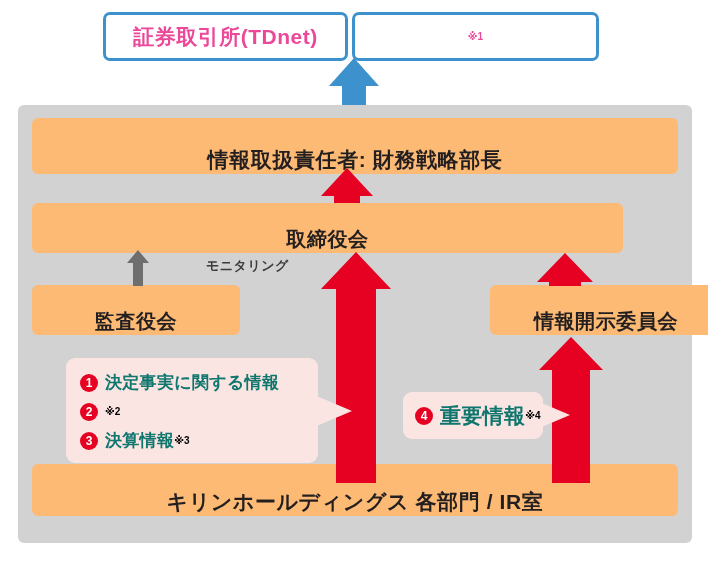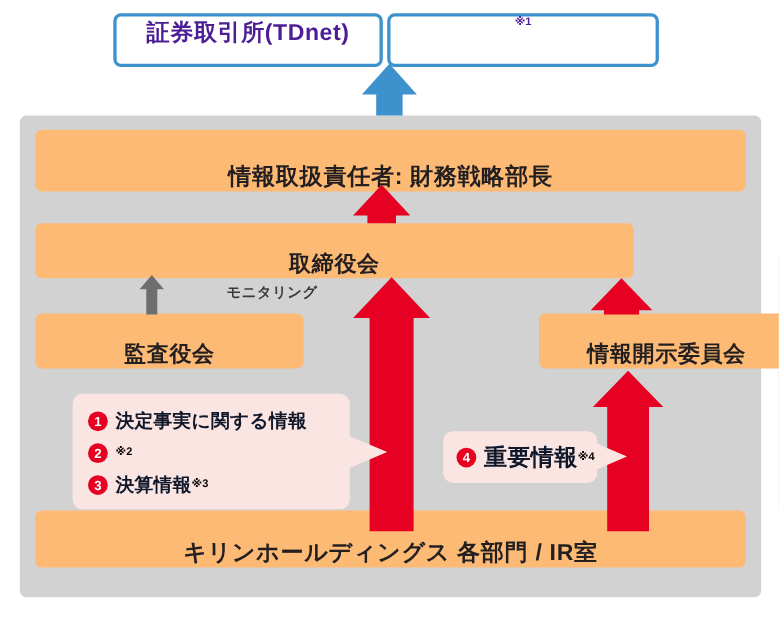--- a/index.html
+++ b/index.html
@@ -13,45 +13,45 @@
   }
   .stage{position:absolute;left:0;top:0;width:708px;height:562px;}
 
   
   .pub-box{
     position:absolute;
     box-sizing:border-box;
     background:#ffffff;
     border:3px solid #3d92cd;
     border-radius:7px;
-    display:flex;justify-content:center;
+    display:flex;align-items:center;justify-content:center;
     font-weight:bold;
-    color:#4c1d95;
+    color:#ec4899;
     letter-spacing:.5px;
   }
   #pub-tdnet{left:103px;top:12px;width:245px;height:49px;font-size:21px;}
   #pub-web{left:352px;top:12px;width:247px;height:49px;font-size:21px;}
   .sup{font-size:10px;vertical-align:super;font-weight:bold;letter-spacing:0;}
 
   
   #gray-panel{
     position:absolute;left:18px;top:105px;width:674px;height:438px;
     background:#d2d2d2;border-radius:6px;
   }
 
   
   .org-box{
     position:absolute;box-sizing:border-box;
     background:#fdba74;border-radius:6px;
     display:flex;align-items:flex-end;justify-content:center;
     font-weight:bold;color:#231f20;
   }
   #box-officer{left:32px;top:118px;width:646px;height:56px;font-size:21px;letter-spacing:.6px;}
-  #box-board{left:32px;top:203px;width:544px;height:50px;font-size:20px;letter-spacing:.6px;}
-  #box-auditor{left:32px;top:285px;width:244px;height:50px;font-size:20px;letter-spacing:.6px;}
+  #box-board{left:32px;top:203px;width:591px;height:50px;font-size:20px;letter-spacing:.6px;}
+  #box-auditor{left:32px;top:285px;width:208px;height:50px;font-size:20px;letter-spacing:.6px;}
   #box-committee{left:468px;top:285px;width:232px;height:50px;font-size:20px;letter-spacing:.6px;margin-left:22px;}
   #box-depts{left:32px;top:464px;width:646px;height:52px;font-size:21px;letter-spacing:.6px;}
 
   
   svg.arrow-layer{position:absolute;left:0;top:0;width:708px;height:562px;pointer-events:none;}
 
   
   .lbl{position:absolute;font-weight:bold;}
   #lbl-public{left:393px;top:63px;font-size:17px;color:#3d92cd;letter-spacing:.5px;}
   #lbl-monitor{left:158px;top:257px;font-size:13px;color:#3b3b3b;letter-spacing:.5px;margin-left:48px;}
@@ -65,21 +65,21 @@
   #callout-right{left:403px;top:392px;width:140px;height:47px;}
   .callout-list{position:absolute;left:14px;top:10px;}
   .cal-row{display:flex;align-items:center;height:29px;}
   .num{
     display:inline-flex;align-items:center;justify-content:center;
     width:18px;height:18px;border-radius:50%;
     background:#e60021;color:#ffffff;
     font-size:12px;font-weight:bold;line-height:1;
     margin-right:7px;flex:none;
   }
-  .cal-text{font-size:17px;font-weight:bold;color:#0f172a;letter-spacing:.3px;white-space:nowrap;}
+  .cal-text{font-size:17px;font-weight:bold;color:#0f766e;letter-spacing:.3px;white-space:nowrap;}
   .cal-sup{font-size:10px;vertical-align:super;font-weight:bold;letter-spacing:0;}
   #callout-right .callout-list{left:12px;top:9px;}
   #callout-right .cal-text{font-size:21px;}
 </style>
 </head>
 <body>
 
 <div class="stage">
 
   <div class="pub-box" id="pub-tdnet">

